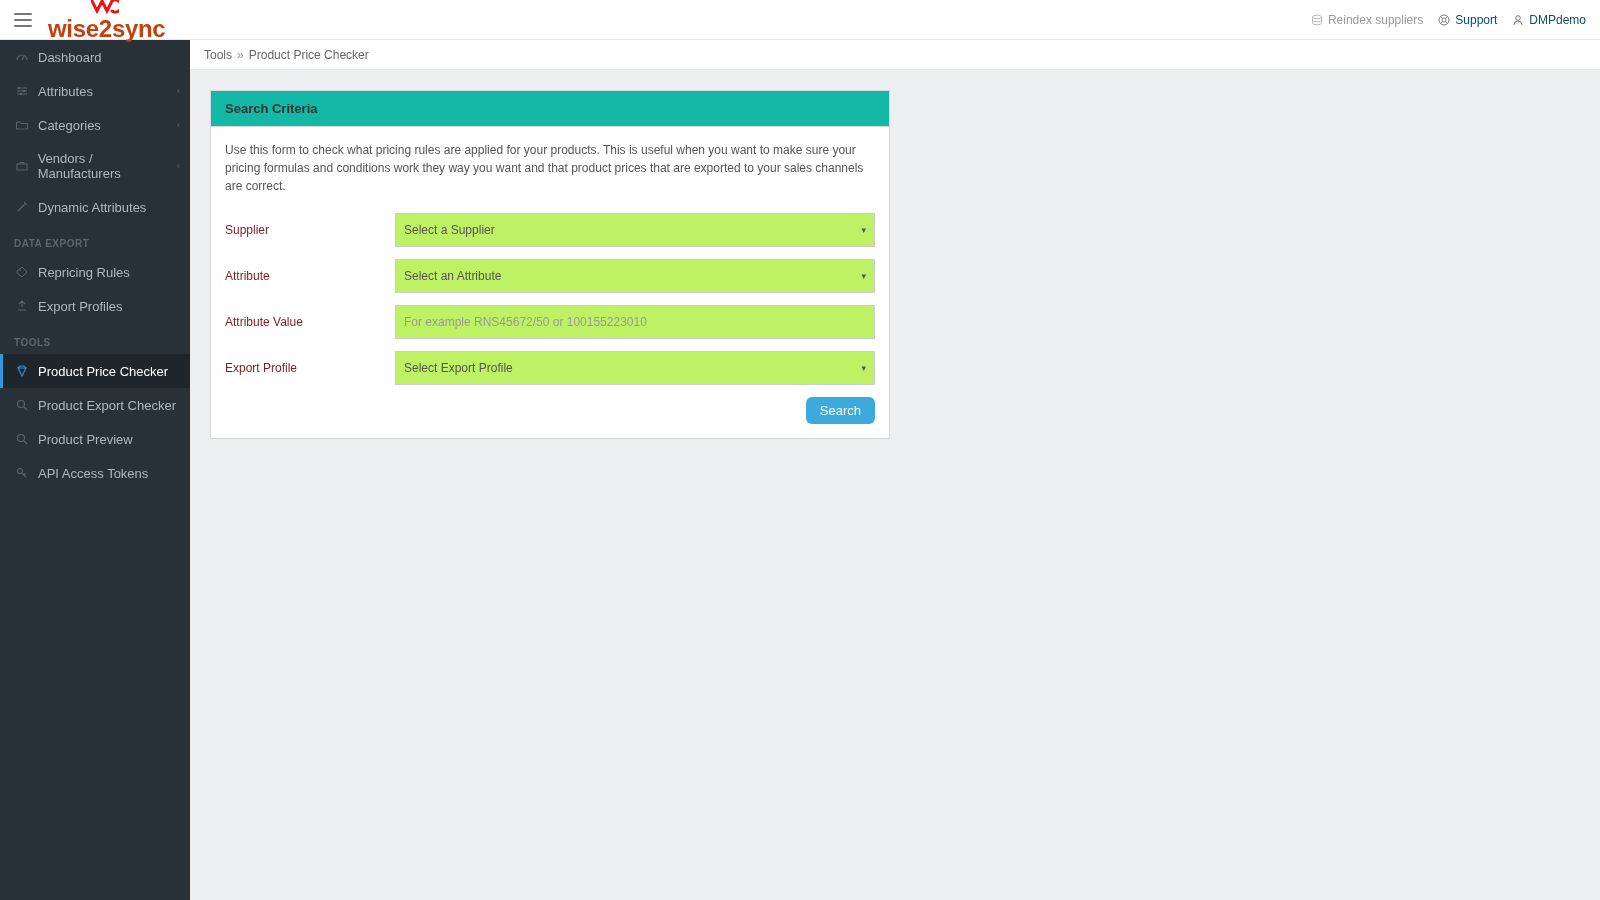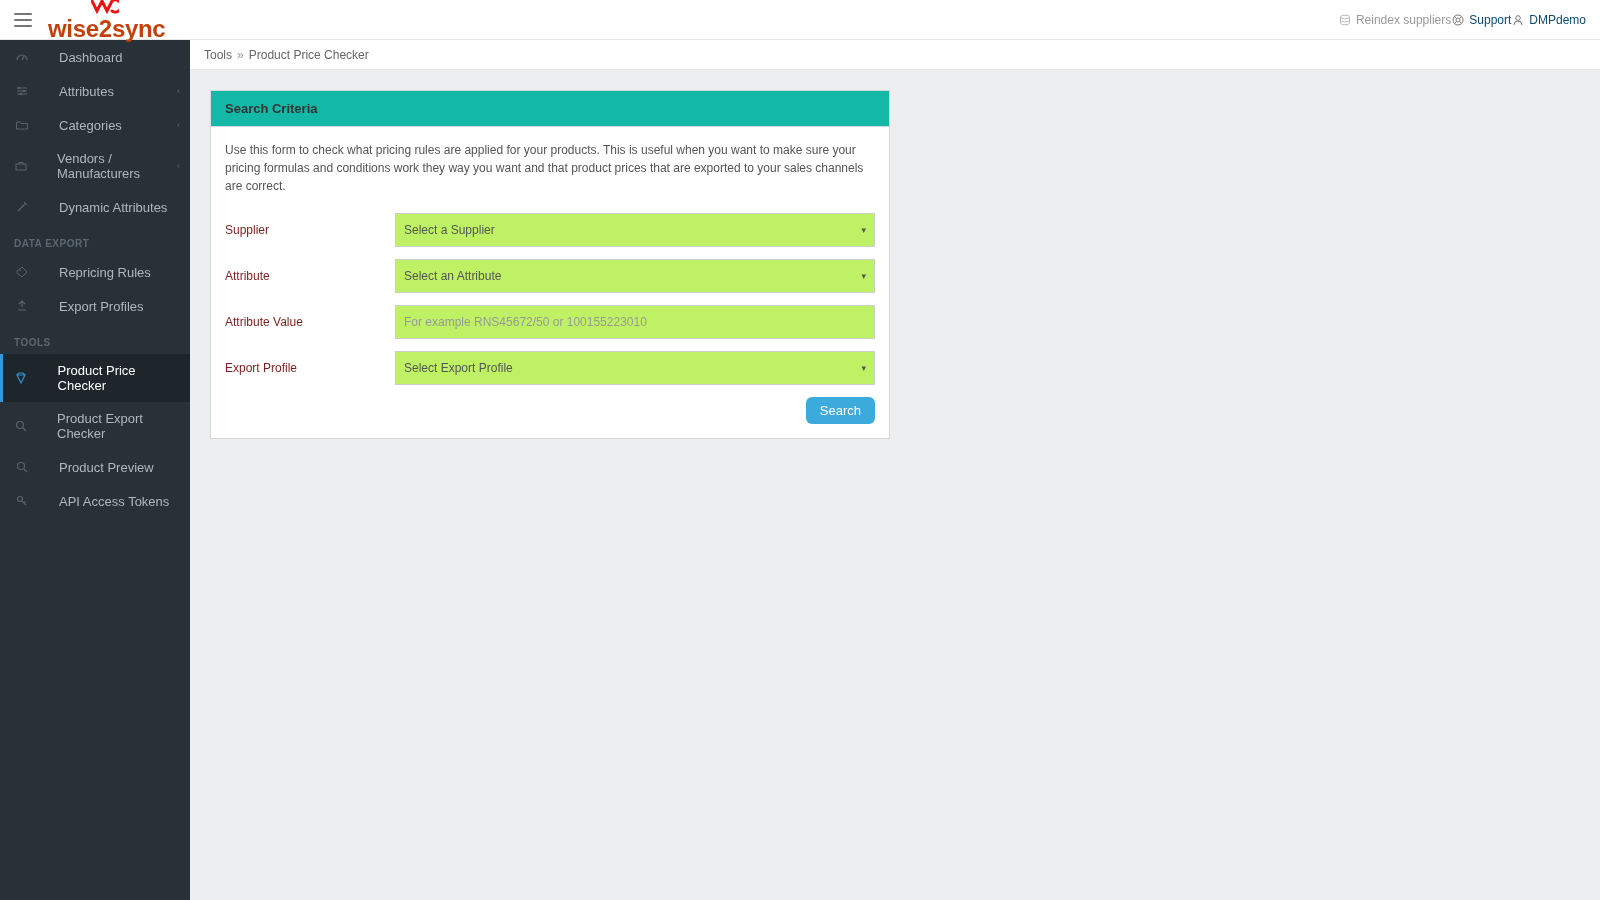--- a/index.html
+++ b/index.html
@@ -4,32 +4,32 @@
 <style>
 * { margin: 0; padding: 0; box-sizing: border-box; }
 body { font-family: "Helvetica Neue", Helvetica, Arial, sans-serif; font-size: 13px; color: #555; background: #fff; }
 
 
 .header { height: 40px; border-bottom: 1px solid #e5e5e5; display: flex; align-items: center; padding: 0 14px; position: relative; }
 .hamburger { width: 20px; height: 14px; display: flex; flex-direction: column; justify-content: space-between; cursor: pointer; margin-right: 14px; }
 .hamburger span { display: block; width: 18px; height: 2px; background: #777; border-radius: 1px; }
 .logo { display: flex; align-items: center; font-weight: 700; font-size: 24px; color: #c2410c; letter-spacing: -0.3px; flex-direction: column; }
 .logo-mark { color: #e11; font-weight: 900; font-size: 22px; margin-right: 4px; letter-spacing: -2px; font-style: italic;}
-.header-right { margin-left: auto; display: flex; align-items: center; }
+.header-right { margin-left: auto; display: flex; align-items: center; gap: 14px; }
 .header-link { color: #999; font-size: 12px; text-decoration: none; display: flex; align-items: center; gap: 4px; }
 .header-link.em { color: #0c4a6e; }
 .header-link .ico { width: 14px; height: 14px; display: inline-flex; align-items: center; justify-content: center; }
 
 
 .container { display: flex; height: calc(100vh - 40px); }
 .sidebar { width: 190px; background: #293138; color: #aeb7bf; overflow-y: auto; }
 .main { flex: 1; background: #fff; overflow-y: auto; }
 
 
-.side-item { display: flex; align-items: center; padding: 9px 14px; cursor: pointer; font-size: 13px; color: #aeb7bf; position: relative; gap: 21px; }
+.side-item { display: flex; align-items: center; padding: 9px 14px; cursor: pointer; font-size: 13px; color: #aeb7bf; position: relative; }
 .side-item.active { background: #1e262b; color: #fff; border-left: 3px solid #3498db; padding-left: 11px; }
 .side-item .ico { width: 16px; height: 16px; margin-right: 8px; opacity: 0.5; display: inline-flex; align-items: center; justify-content: center; }
 .side-item.active .ico { opacity: 0.9; color: #3498db; }
 .side-item .expand { position: absolute; right: 10px; font-size: 9px; color: #5b6770; }
 .side-section { padding: 14px 14px 6px; font-size: 10px; font-weight: 700; color: #5b6770; letter-spacing: 0.5px; }
 
 
 .breadcrumb-bar { height: 30px; display: flex; align-items: center; padding: 0 14px; border-bottom: 1px solid #e5e5e5; font-size: 12px; color: #666; background: #fff; }
 .breadcrumb-bar a { color: #666; text-decoration: none; }
 .breadcrumb-bar .sep { margin: 0 5px; color: #999; }

